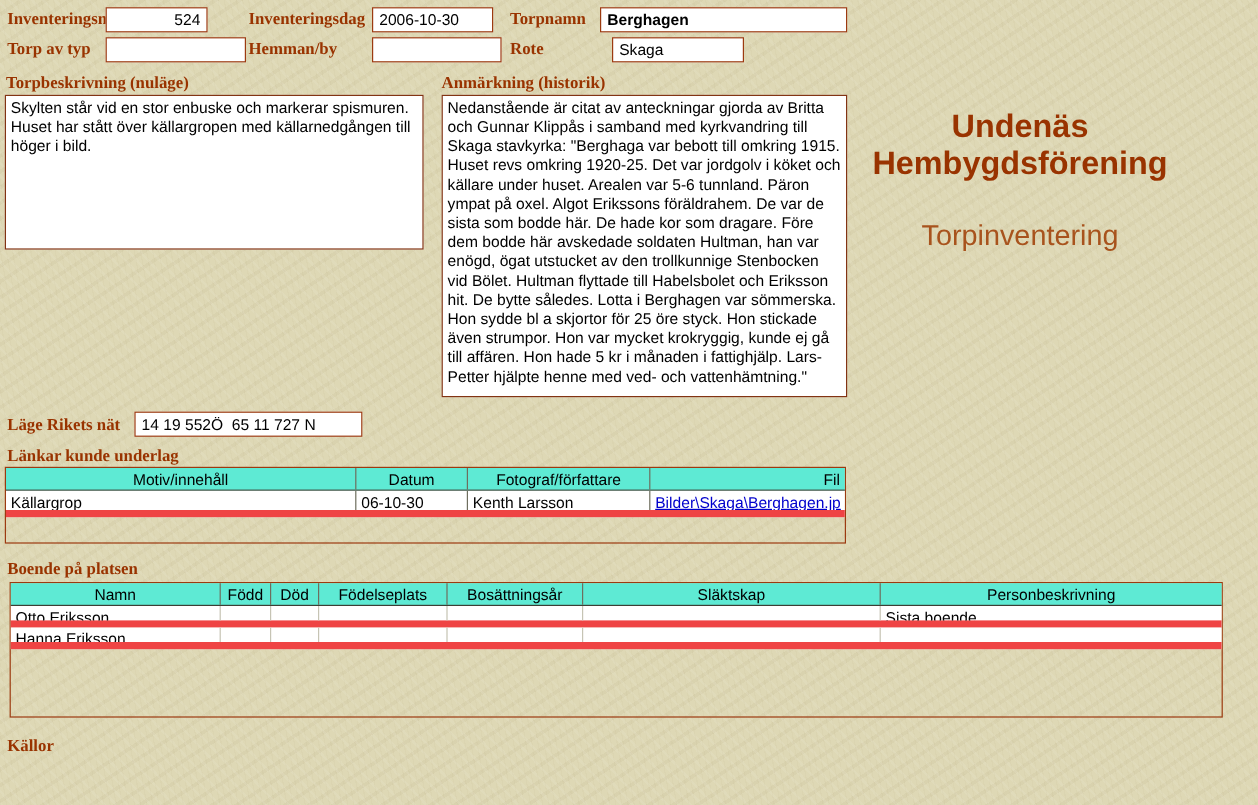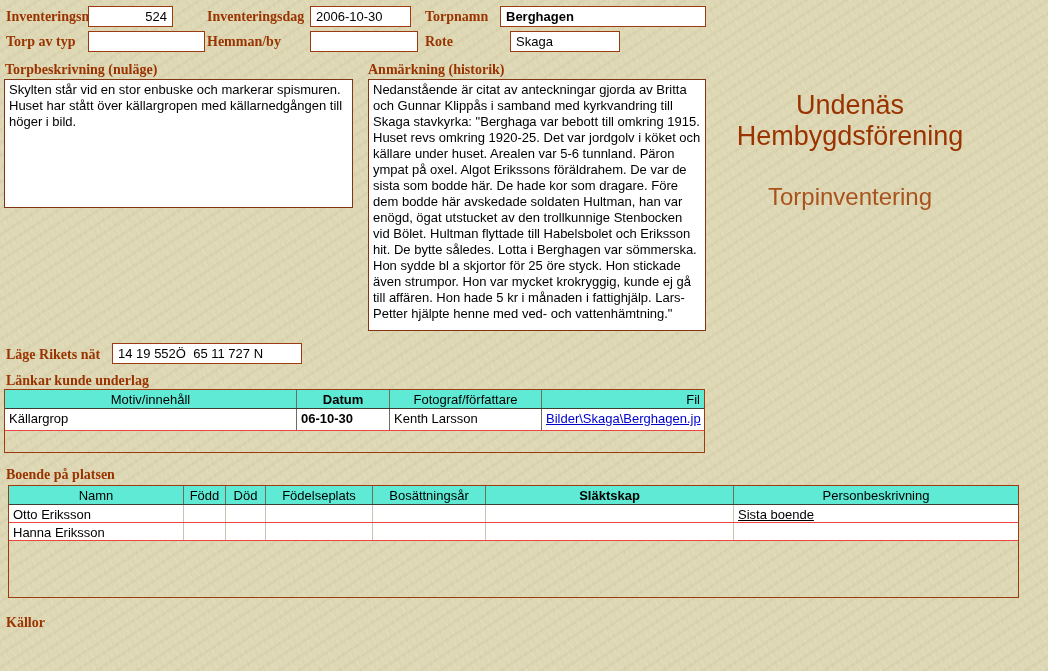--- a/index.html
+++ b/index.html
@@ -25,44 +25,44 @@
   }
   .inp.ta-r{text-align:right;}
   .inp.bold{font-weight:bold;}
   .txt{
     position:absolute;box-sizing:border-box;resize:none;overflow:hidden;
     background:#fff;border:1px solid #823413;
     font-family:"Liberation Sans",sans-serif;font-size:13px;line-height:16px;color:#000;
     padding:2px 4px;outline:none;
   }
   .title-block{position:absolute;left:700px;top:90px;width:300px;text-align:center;}
-  .title-line{font-size:27px;font-weight:normal;color:#993300;line-height:31px;}
+  .title-line{font-size:27px;font-weight:bold;color:#993300;line-height:31px;}
   .subtitle{position:absolute;left:700px;top:183px;width:300px;text-align:center;
     font-size:24px;color:#a8531d;}
   .tbl{position:absolute;box-sizing:border-box;border:1px solid #9c3a10;display:flex;flex-direction:column;}
   .thead{display:flex;background:#5eead4;border-bottom:1px solid #3d3d34;box-sizing:border-box;}
   .th{box-sizing:border-box;font-size:13px;color:#000;text-align:center;
       padding:2px 4px;overflow:hidden;white-space:nowrap;}
   .th.ta-r{text-align:right;}
   .trow{display:flex;background:#fff;box-sizing:border-box;}
   .td{box-sizing:border-box;font-size:13px;color:#000;padding:2px 4px;
       overflow:hidden;white-space:nowrap;}
   .td.ta-r{text-align:right;}
   .sep-dark>div{border-right:1px solid #6e6e5e;}
   .sep-dark>div:last-child{border-right:none;}
   .sep-lite>div{border-right:1px solid #c6c4b4;}
   .sep-lite>div:last-child{border-right:none;text-decoration:underline;}
-  .row-line{border-bottom:1px solid #ef4444;}
+  .row-line{border-bottom:6px solid #ef4444;}
   .filler{flex:1;background:transparent;}
   a.filelink{color:#0000cc;text-decoration:underline;}
   
-  .lk-c0{width:292px;} .lk-c1{width:93px;font-weight:bold;} .lk-c2{width:152px;} .lk-c3{width:162px;}
+  .lk-c0{width:292px;} .lk-c1{width:93px;} .lk-c2{width:152px;} .lk-c3{width:162px;}
   
   .bo-c0{width:175px;} .bo-c1{width:42px;} .bo-c2{width:40px;} .bo-c3{width:107px;}
-  .bo-c4{width:113px;} .bo-c5{width:248px;font-weight:bold;} .bo-c6{width:284px;}
+  .bo-c4{width:113px;} .bo-c5{width:248px;} .bo-c6{width:284px;}
 </style>
 </head>
 <body>
 
 <span class="lbl" style="left:6px;top:9px">Inventeringsnr</span>
 <input class="inp ta-r" style="left: 88px; top: 6px; width: 85px;" type="text" value="524">
 
 <span class="lbl" style="left:207px;top:9px">Inventeringsdag</span>
 <input class="inp" style="left: 310px; top: 6px; width: 101px;" type="text" value="2006-10-30">
 

